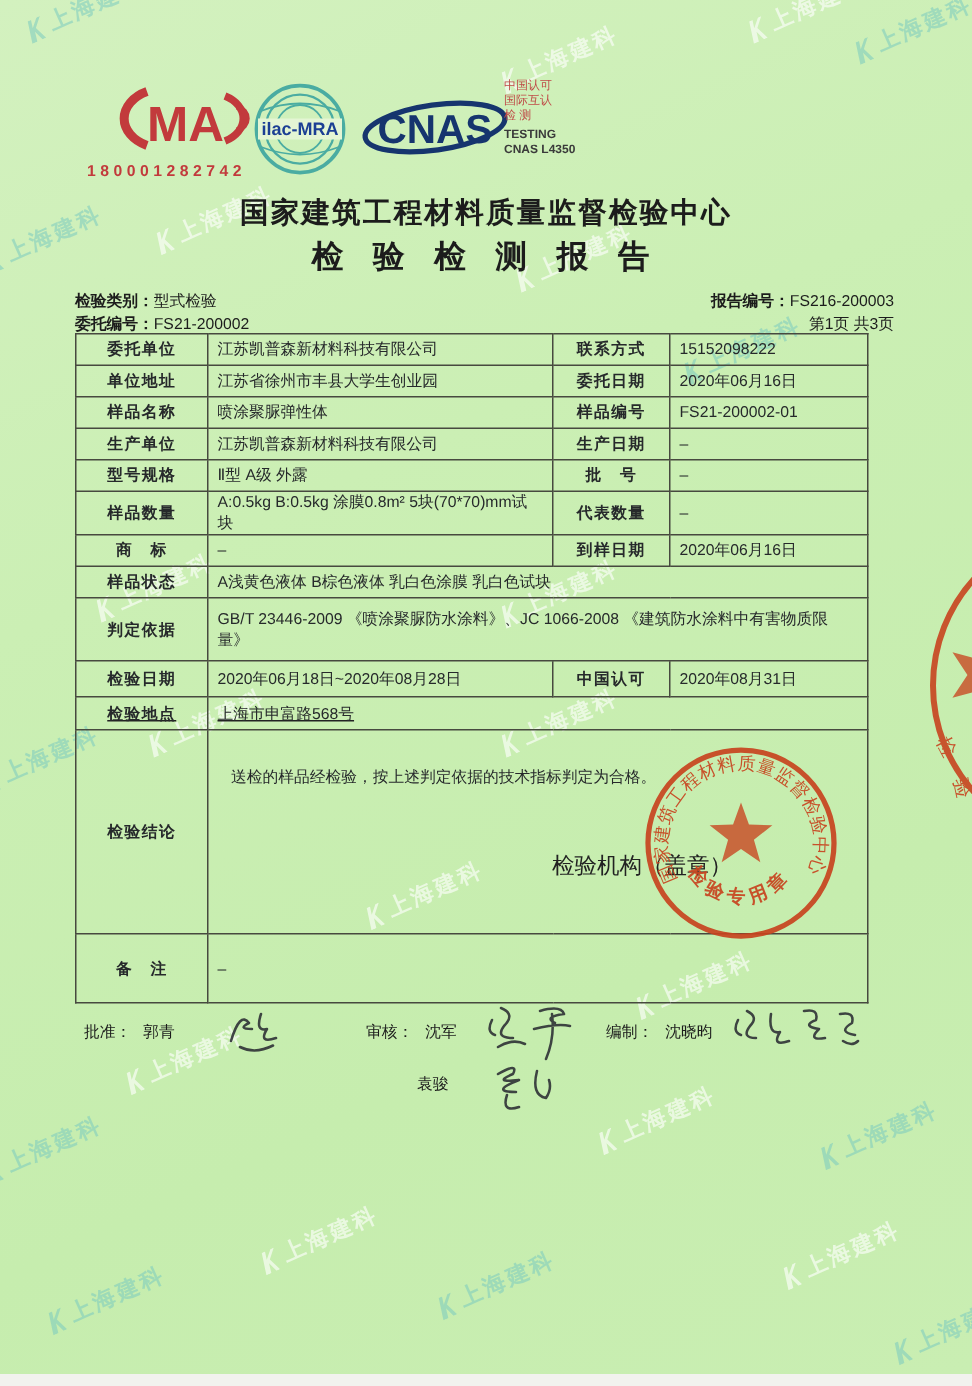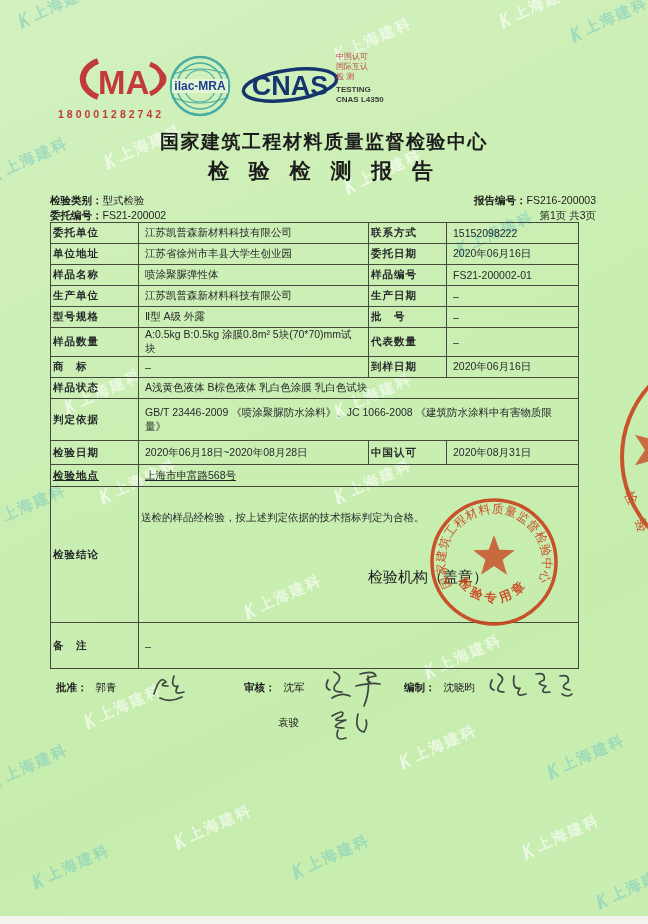--- a/index.html
+++ b/index.html
@@ -25,29 +25,29 @@
                 letter-spacing:7px;color:#1c1c1c;}
   .meta{font-size:10.5px;color:#1c1c1c;z-index:2;}
   .meta .lab{font-weight:bold;}
   #meta-l1{left:50px;top:194px;} #meta-l2{left:50px;top:209px;}
   #meta-r1{right:52px;top:194px;text-align:right;} #meta-r2{right:52px;top:209px;text-align:left;}
   
   #report-table{position:absolute;left:50px;top:222px;width:528px;z-index:2;
                 border-collapse:collapse;table-layout:fixed;}
   #report-table td{border:1px solid #47493f;font-size:10.5px;color:#26292b;
                    padding:0 6px;overflow:hidden;}
-  #report-table td.lbl{font-weight:bold;padding:0 2px;letter-spacing:1px;}
-  #report-table td.concl{vertical-align:top;padding:24px 10px 0 2px;}
+  #report-table td.lbl{font-weight:bold;text-align:center;padding:0 2px;letter-spacing:1px;}
+  #report-table td.concl{vertical-align:top;padding:24px 10px 0 15px;}
   
   .stamp-note{left:368px;top:568px;font-size:15px;color:#222;z-index:2;}
   .stamp{left:428px;top:496px;z-index:3;opacity:.92;}
   .stamp-partial{right:0;top:372px;z-index:3;opacity:.9;}
   
   .sig{font-size:10.5px;color:#1c1c1c;z-index:2;}
-  .sig .lab{font-weight:bold;}
+  .sig .lab{font-weight:normal;}
   .sig .nm{margin-left:8px;}
   .scr{z-index:2;opacity:.88;}
   .scr path{fill:none;stroke:#2b2d33;stroke-width:1.7;stroke-linecap:round;stroke-linejoin:round;}
 </style>
 </head>
 <body>
 
 <div class="page">
   <div class="paper"></div>
   <div id="wm-layer">

